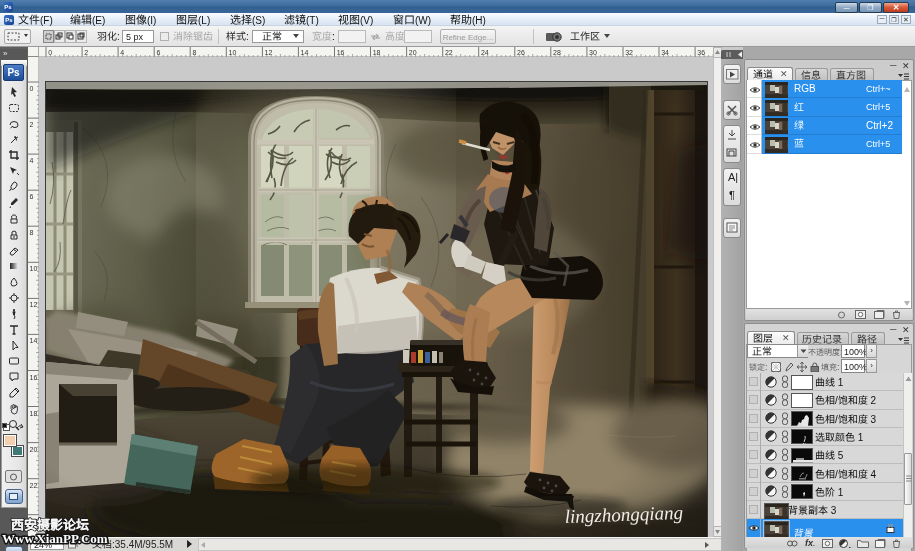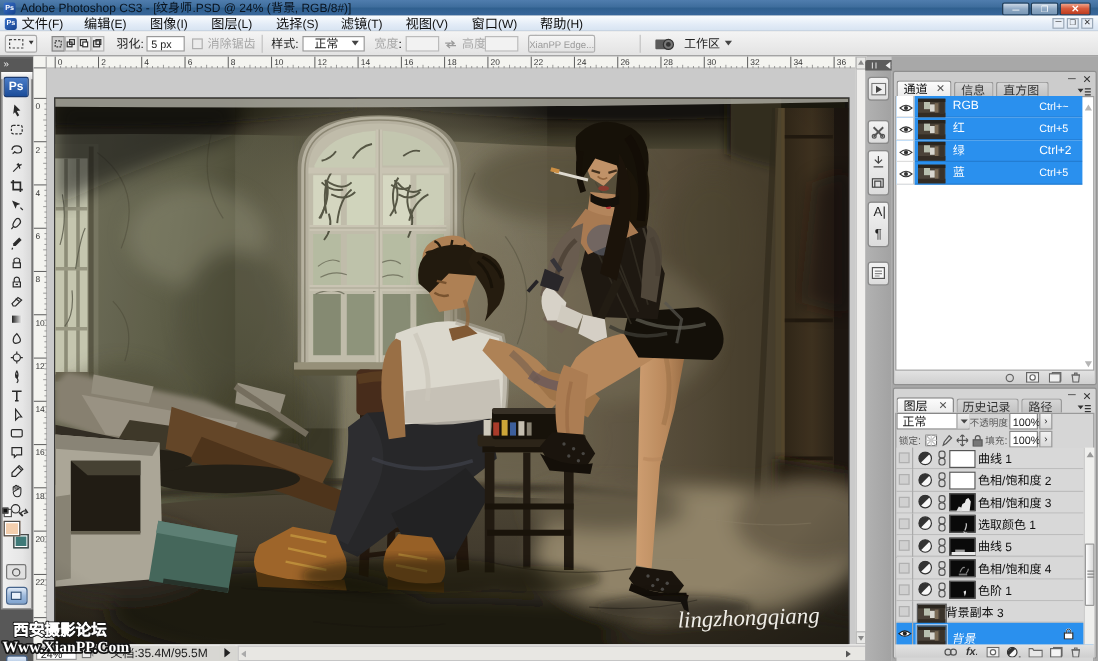--- a/index.html
+++ b/index.html
@@ -84,32 +84,20 @@
       <path id="g72" d="M47.4 65.9C44 73.1 38.9 80.6 33.6 85.8C35.3 86.8 38.2 88.8 39.4 89.9C44.5 84.4 50.2 75.8 54.1 67.8ZM76.4 68C81.7 74.4 87.9 83.3 90.7 89L96.7 85.5C93.8 79.9 87.7 71.4 82 65.1ZM7.8 8V95.7H14.5V14.8H27.4C25 21.5 21.9 30.4 18.9 37.5C26.6 45.4 28.5 52.2 28.5 57.7C28.5 60.9 27.9 63.6 26.2 64.7C25.4 65.4 24.3 65.6 22.9 65.7C21.3 65.8 19.1 65.8 16.7 65.5C17.8 67.5 18.4 70.3 18.5 72.2C20.9 72.3 23.6 72.3 25.7 72.1C27.8 71.8 29.7 71.2 31.1 70.1C34 68.1 35.2 63.9 35.2 58.4C35.1 52.2 33.3 45 25.6 36.7C29.2 28.8 33.1 18.9 36.2 10.6L31.4 7.7L30.3 8ZM37.1 53.5V60.4H63.4V87.3C63.4 88.6 63 89.1 61.4 89.1C60 89.2 55.1 89.2 49.5 89C50.7 91 51.7 93.9 52.1 95.9C59.3 95.9 63.9 95.8 66.8 94.6C69.7 93.5 70.6 91.4 70.6 87.3V60.4H95.4V53.5H70.6V41.3H86V34.7H46.5V41.3H63.4V53.5ZM66.1 3.3C59.5 15.3 47 26.9 34.4 33.4C36.2 34.8 38.3 37.1 39.4 38.8C49.3 33.1 59 24.6 66.4 15C74.9 25.6 83.5 32.3 92.4 37.9C93.5 35.8 95.7 33.4 97.5 31.9C88.2 26.9 78.9 20.2 70.2 9.6L72.5 5.8Z"></path>
       <path id="g73" d="M69.8 37.4C69.6 73.3 68.4 84.6 43.2 91C44.4 92.3 46.1 94.7 46.7 96.2C73.5 88.9 75.5 75.4 75.7 37.4ZM40 42.1C34.5 47 24.3 51.6 15.8 54.2C17.5 55.5 19.4 57.6 20.5 59.1C29.5 56 39.8 50.8 46.2 44.7ZM43.1 69.5C37.1 77.6 25.2 84.5 13.2 88.1C14.8 89.5 16.7 91.8 17.8 93.5C30.6 89.2 42.7 81.7 49.7 72.4ZM74 80.3C80.5 84.8 88.2 91.5 91.8 96L96.1 91.4C92.4 86.9 84.5 80.5 78.2 76.2ZM53.6 27.1V74.3H59.6V32.8H85.1V74.1H91.4V27.1H72.5C73.8 23.9 75.3 20 76.6 16.2H94.7V10.2H51.4V16.2H70.3C69.3 19.7 67.8 23.9 66.4 27.1ZM22.9 5.6C24.2 8.1 25.4 11.3 26.3 14H6.8V20.3H49.6V14H33.4C32.5 11 30.8 6.9 29.1 3.8ZM41.5 55.4C35.6 61.7 24.6 67.5 15 70.8C15.5 65.5 15.6 60.3 15.6 55.9V40.8H49.3V34.5H39.2C41.2 31.1 43.4 26.7 45.3 22.7L39 21.1C37.5 25 34.9 30.6 32.6 34.5H19.5L24.8 32.6C24 29.4 21.7 24.4 19.4 20.9L13.5 22.8C15.7 26.4 17.8 31.2 18.6 34.5H8.9V55.8C8.9 66.5 8.4 81.5 3.2 92.5C4.9 93.1 7.9 94.9 9.2 96.1C12.5 88.9 14.2 79.8 15 71.1C16.6 72.5 18.3 74.6 19.3 76.2C29.6 72.2 40.7 65.6 47.5 58Z"></path>
       <path id="g74" d="M53.2 4.2C49.6 16.1 43.6 27.7 36.4 35.3C37.6 36.8 39.7 40.3 40.4 41.8C42.3 39.7 44.1 37.4 45.9 34.8V82.2C45.9 91.7 49 94 60 94C62.4 94 80.6 94 83.1 94C92.6 94 94.9 90.4 96 78.1C93.9 77.6 91 76.5 89.3 75.3C88.8 85.4 87.8 87.4 82.7 87.4C78.9 87.4 63.3 87.4 60.3 87.4C54 87.4 52.9 86.5 52.9 82.2V63.4H74.3V33.1H47.1C49.3 29.7 51.4 26 53.3 22.1H83.3C83.2 51.4 82.9 61.6 81.4 63.8C80.8 64.9 79.9 65.1 78.5 65.1C76.9 65.1 73 65.1 68.8 64.7C69.9 66.6 70.8 69.5 70.8 71.4C75.1 71.6 79.2 71.7 81.7 71.4C84.5 71 86.2 70.3 87.8 68.1C90 64.7 90.2 53.5 90.3 19C90.3 17.9 90.3 15.4 90.3 15.4H56.3C57.6 12.3 58.8 9.1 59.8 5.9ZM15.2 4.2C13 19.1 9.2 33.6 3 43.1C4.6 44 7.5 46.4 8.6 47.6C12.1 41.8 15.1 34.4 17.5 26.1H31.2C29.7 31.1 27.8 36.3 26 39.8L31.8 41.9C34.7 36.6 37.7 28.2 39.9 20.9L35.1 19.3L33.9 19.7H19.2C20.3 15.1 21.3 10.3 22.1 5.5ZM17.3 95.1V95C18.7 92.9 21.4 90.6 37.7 77.2C36.9 75.8 35.7 73 35.1 71L24.4 79.5V39.7H17.3V79.9C17.3 84.9 14.8 88.3 13.1 89.8C14.4 90.9 16.5 93.6 17.3 95.1ZM52.9 39.3H67.7V57.1H52.9Z"></path>
       <path id="g75" d="M28.6 32.1H71.9V41.2H28.6ZM21.1 26.6V46.7H79.7V26.6ZM44.1 5.4 47 14.4H5.9V21H93.7V14.4H55.3C54.2 11.2 52.7 7 51.3 3.7ZM9.6 52.3V95.9H16.8V58.6H83V88.1C83 89.2 82.5 89.6 81.3 89.6C80.1 89.6 75.4 89.7 71.1 89.5C72 91.1 73.1 93.4 73.5 95.2C79.9 95.2 84.2 95.2 86.9 94.3C89.6 93.3 90.5 91.7 90.5 88V52.3ZM28.1 64.5V90.1H35.2V85.1H70.6V64.5ZM35.2 70.1H63.8V79.5H35.2Z"></path>
       <path id="g76" d="M48.3 43.1C44.7 59 36 70.3 22.4 77C24.2 78 27.1 80.3 28.3 81.6C36.8 76.7 43.8 70.1 48.8 61.2C57.5 67.7 67.5 75.9 72.7 81.1L77.8 76.1C72 70.5 60.6 61.8 51.7 55.5C53.2 52.1 54.4 48.3 55.4 44.3ZM12.1 44.3V91.4H81.1V95.5H88.8V44.2H81.1V84.4H19.8V44.3ZM5.8 33.5V40.4H95.1V33.5H54.6V21.1H86.4V14.7H54.6V4H46.9V33.5H28.6V9.1H21.1V33.5Z"></path>
     </defs>
   </svg>
 <div style="position:absolute;left:0;top:0;width:915px;height:13px">
     <div style="position:absolute;left:0;top:0;width:915px;height:13px;background:linear-gradient(180deg,#507dae 0%,#3e6d9c 45%,#30608f 52%,#38669a 100%)"></div>
     <div style="position:absolute;left:3px;top:2px;width:10px;height:10px;background:linear-gradient(135deg,#3a71c9,#15428e);border-radius:2px;color:#fff;font-size:6px;font-weight:bold;text-align:center;line-height:10px">Ps</div>
-    <span style="position:absolute;left:17px;top:1px;font-size:10px;color:#08131f;letter-spacing:0">Adobe Photoshop CS3 - [<svg style="width:30px;height:10px;vertical-align:-1.2px;overflow:visible" viewBox="0 0 300 100">
-        <g fill="#08131f">
-          <use href="#g49" x="0"></use>
-          <use href="#g62" x="100"></use>
-          <use href="#g23" x="200"></use>
-        </g>
-      </svg>.PSD @ 24% (<svg style="width:20px;height:10px;vertical-align:-1.2px;overflow:visible" viewBox="0 0 200 100">
-        <g fill="#08131f">
-          <use href="#g54" x="0"></use>
-          <use href="#g37" x="100"></use>
-        </g>
-      </svg>, RGB/8#)]</span>
     <div style="position:absolute;left:835px;top:1.5px;width:23px;height:11px;background:linear-gradient(180deg,#cdd9e7,#8fa9c4 50%,#7897b6);border:1px solid #223c55;border-radius:2px;color:#fff;font-size:8px;line-height:9px;text-align:center"><span style="position:relative;top:1px">─</span></div>
     <div style="position:absolute;left:859px;top:1.5px;width:23px;height:11px;background:linear-gradient(180deg,#cdd9e7,#8fa9c4 50%,#7897b6);border:1px solid #223c55;border-radius:2px;color:#fff;font-size:8px;line-height:9px;text-align:center"><span style="font-size:7px">❐</span></div>
     <div style="position:absolute;left:883px;top:1.5px;width:26px;height:11px;background:linear-gradient(180deg,#f0a78f,#d85c3d 45%,#bc3a1d);border:1px solid #223c55;border-radius:2px;color:#fff;font-size:8px;line-height:9px;text-align:center"><b style="font-size:8px">✕</b></div>
   </div>
 <div style="position:absolute;left:0;top:13px;width:915px;height:13px">
     <div style="position:absolute;left:0;top:0;width:915px;height:13px;background:linear-gradient(180deg,#fafcfe,#e3ecf7 60%,#d8e4f2);border-bottom:1px solid #c8d4e2"></div>
     <div style="position:absolute;left:4px;top:1.5px;width:10px;height:10px;background:linear-gradient(135deg,#3a71c9,#15428e);border-radius:2px;color:#fff;font-size:6px;font-weight:bold;text-align:center;line-height:10px">Ps</div>
     <span class="t" style="left:18px;top:1px;font-size:10px;color:#111"><svg style="width:22px;height:11px;vertical-align:-1.3px;overflow:visible" viewBox="0 0 200 100">
         <g fill="#111">
           <use href="#g34" x="0"></use>
@@ -241,21 +229,21 @@
       <path d="M10 5H3M5 3L2.5 5L5 7" stroke="#9a9a9a" fill="none"></path>
     </svg>
     <span class="t" style="left:385px;top:5px;font-size:10px"><svg style="width:20px;height:10px;vertical-align:-1.2px;overflow:visible" viewBox="0 0 200 100">
         <g fill="#a6a6a6">
           <use href="#g75" x="0"></use>
           <use href="#g26" x="100"></use>
         </g>
       </svg>:</span>
     <div style="position:absolute;left:404px;top:4px;width:28px;height:13px;border:1px solid #bbb;background:#f2f2f2"></div>
     <div style="position:absolute;left:446px;top:3px;width:1px;height:15px;background:#c2c2c2"></div>
-    <div style="position:absolute;left:440px;top:3px;width:56px;height:15px;border:1px solid #b0b0b0;border-radius:2px;background:linear-gradient(180deg,#f6f6f6,#e2e2e2);font-size:8px;color:#9a9a9a;text-align:center;padding-top:3px;white-space:nowrap;overflow:hidden">XianPP Edge...</div>
+    <div style="position:absolute;left:440px;top:3px;width:56px;height:15px;border:1px solid #b0b0b0;border-radius:2px;background:linear-gradient(180deg,#f6f6f6,#e2e2e2);font-size:8px;color:#9a9a9a;text-align:center;padding-top:3px;white-space:nowrap;overflow:hidden">Refine Edge...</div>
     <div style="position:absolute;left:533px;top:3px;width:1px;height:15px;background:#c2c2c2"></div>
     <svg class="t" style="left:546px;top:5px" width="17" height="11">
       <rect x="0" y="2" width="12" height="8" rx="1" fill="#5a5a5a"></rect>
       <circle cx="11" cy="6" r="4.2" fill="#777" stroke="#333"></circle>
       <circle cx="11" cy="6" r="2" fill="#333"></circle>
     </svg>
     <span class="t" style="left:570px;top:5px;font-size:10px"><svg style="width:30px;height:10px;vertical-align:-1.2px;overflow:visible" viewBox="0 0 300 100">
         <g fill="#222">
           <use href="#g22" x="0"></use>
           <use href="#g2" x="100"></use>

